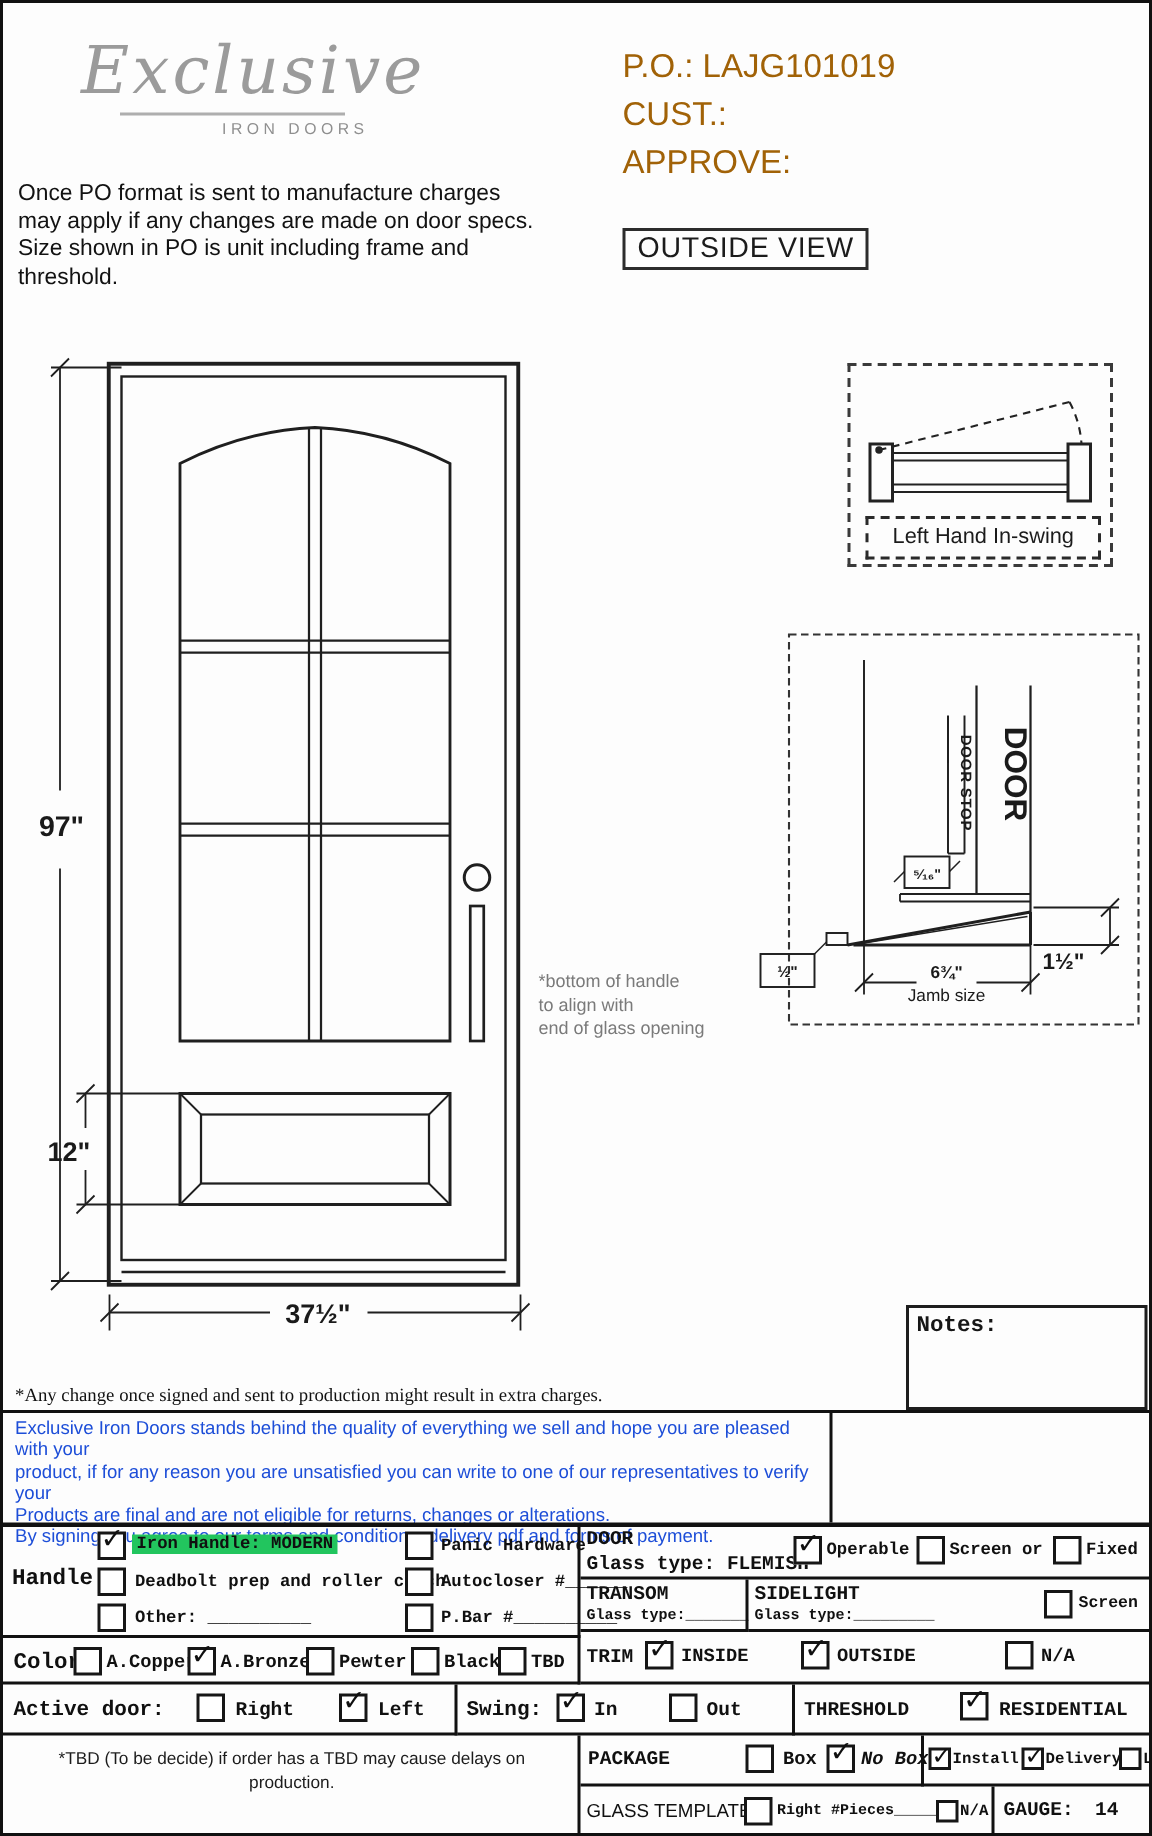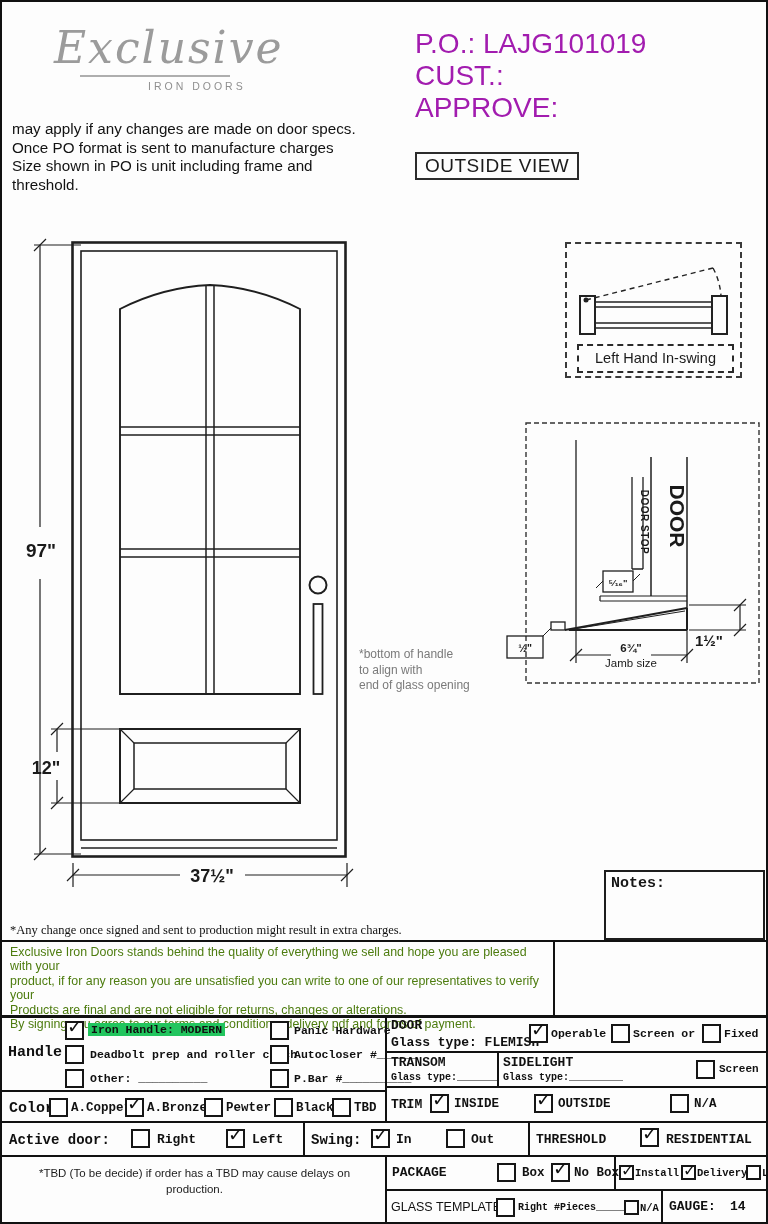--- a/index.html
+++ b/index.html
@@ -6,34 +6,34 @@
   .page{position:relative;width:768px;height:1224px;background:#fdfdfd;margin:0 auto;
         border:2px solid #111;box-sizing:border-box;overflow:hidden;
         font-family:"Liberation Sans",sans-serif;color:#161616;}
   .abs{position:absolute;}
   
   .logo-script{font-family:"DejaVu Serif",serif;font-style:italic;font-size:44px;color:#9b9b9b;letter-spacing:2px;}
   .logo-rule{background:#aeaeae;height:2px;}
   .logo-sub{font-size:10.5px;letter-spacing:3px;color:#8f8f8f;}
   
   .intro{font-size:15.2px;line-height:18.6px;color:#121212;}
-  .po{font-size:28px;line-height:32px;color:#a21caf;}
+  .po{font-size:22px;line-height:32px;color:#a16207;}
   .badge{border:2px solid #2c2c2c;padding:1px 8px;font-size:19px;letter-spacing:.5px;color:#1b1b1b;}
   
   .gnote{font-size:12px;line-height:15.5px;color:#7a7a7a;}
   
   .swingbox{border:2px dashed #3a3a3a;}
   .swinglabel{border:2px dashed #2a2a2a;text-align:center;font-size:14.5px;line-height:25px;color:#1b1b1b;}
   .notesbox{border:2.5px solid #1d1d1d;}
   .noteslabel{font-family:"Liberation Mono",monospace;font-weight:bold;font-size:15px;padding:3px 5px;}
   .foot{font-size:12.5px;color:#111;font-family:Liberation Serif, serif;}
   
   .band{border-top:2px solid #111;}
   .band-divider{border-left:2.5px solid #111;}
-  .terms{font-size:12.4px;line-height:14.4px;color:#4d7c0f;padding:3px 8px;}
+  .terms{font-size:12.4px;line-height:14.4px;color:#1d4ed8;padding:3px 8px;}
   
   .line{background:#111;}
   .cell{position:absolute;box-sizing:border-box;}
   .br{border-right:2.5px solid #111;}
   .bb{border-bottom:2.5px solid #111;}
   .cb{position:absolute;width:15px;height:15px;border:2px solid #161616;background:#fff;}
   .cb.sm{width:11px;height:11px;}
   .cb .mark{position:absolute;top:-8px;left:0;font-style:normal;
             font-family:"DejaVu Sans",sans-serif;font-weight:bold;font-size:19px;color:#101010;}
   .cb.sm .mark{font-size:16px;top:-6px;}
@@ -53,22 +53,22 @@
 </head>
 <body>
 
 <div class="page">
 
   <div class="abs logo-script" style="left:52px;top:20px;">Exclusive</div>
   <div class="abs logo-rule" style="left:78px;top:73px;width:150px;"></div>
   <div class="abs logo-sub" style="left:146px;top:78px;">IRON DOORS</div>
 
   <div class="abs intro" style="left:10px;top:118px;">
+    <div>Once PO format is sent to manufacture charges</div>
     <div>may apply if any changes are made on door specs.</div>
-    <div>Once PO format is sent to manufacture charges</div>
     <div>Size shown in PO is unit including frame and</div>
     <div>threshold.</div>
   </div>
 
   <div class="abs po" style="left:413px;top:26px;">
     <div>P.O.: LAJG101019</div>
     <div>CUST.:</div>
     <div>APPROVE:</div>
   </div>
   <div class="abs badge" style="left:413px;top:150px;">OUTSIDE VIEW</div>
@@ -309,21 +309,21 @@
   <span class="lb f125" style="left:692px;top:1095px;">N/A</span>
 
   <span class="lb f13" style="left:390px;top:1163px;">PACKAGE</span>
   <span class="cb" style="left:495px;top:1161px;">
       <i class="mark"></i>
     </span>
   <span class="lb f125" style="left:520px;top:1164px;">Box</span>
   <span class="cb" style="left:549px;top:1161px;">
       <i class="mark">✓</i>
     </span>
-  <span class="lb f125" style="left:572px;top:1164px;">No Box</span>
+  <span class="lb f125" style="left:572px;top:1164px;font-style:italic;">No Box</span>
 
   <span class="cb sm" style="left:617px;top:1163px;">
       <i class="mark">✓</i>
     </span>
   <span class="lb f105" style="left:633px;top:1165px;">Install</span>
   <span class="cb sm" style="left:679px;top:1163px;">
       <i class="mark">✓</i>
     </span>
   <span class="lb f105" style="left:695px;top:1165px;">Delivery</span>
   <span class="cb sm" style="left:744px;top:1163px;">

